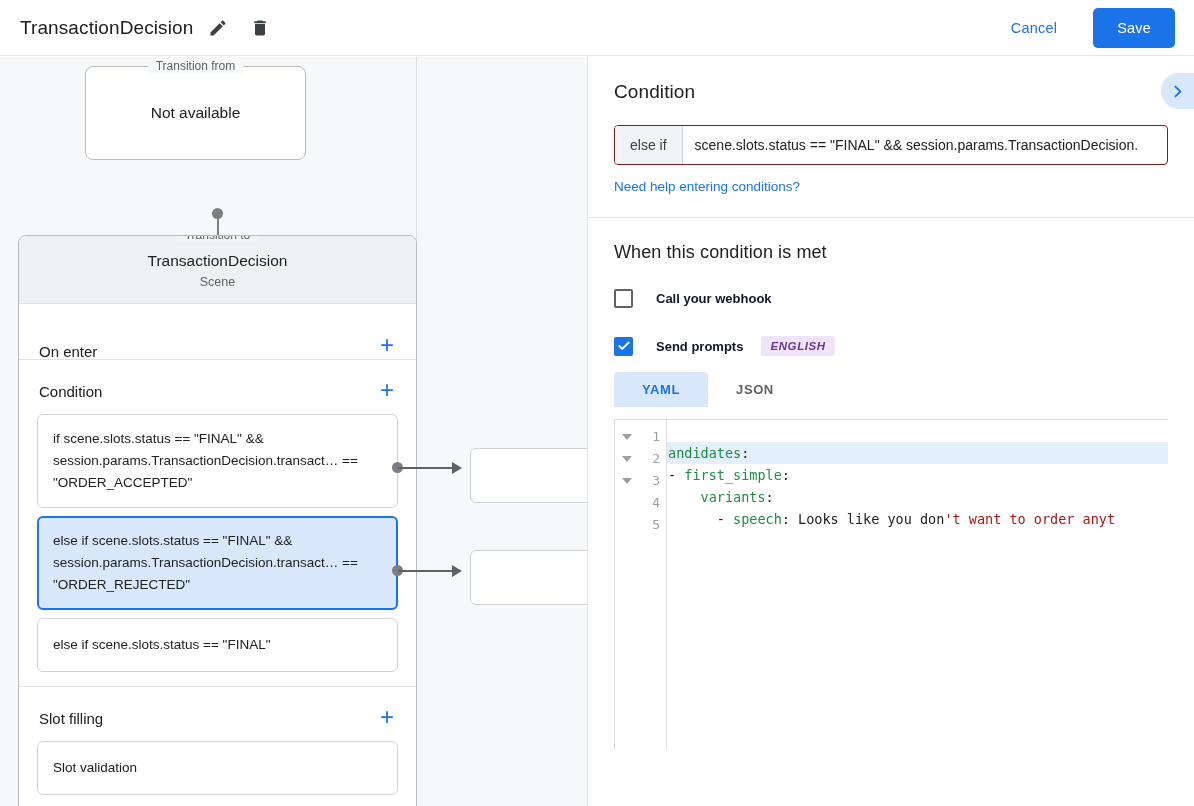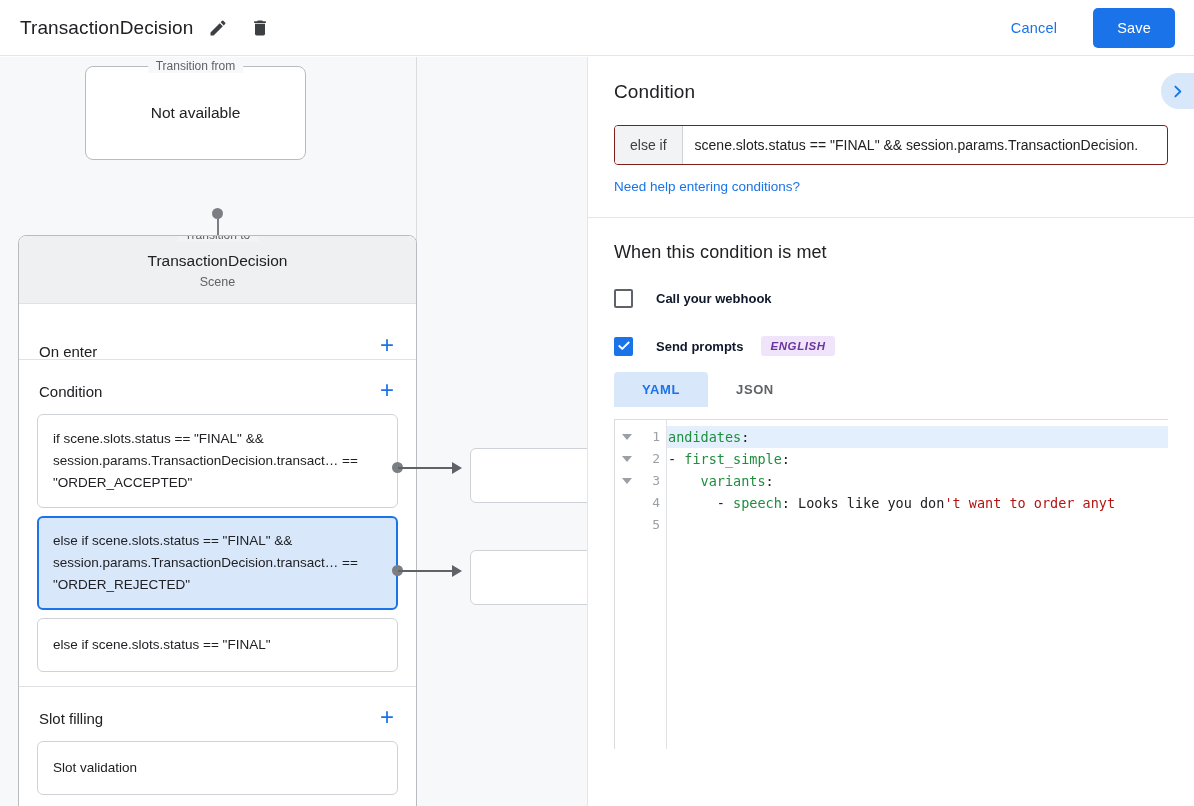--- a/index.html
+++ b/index.html
@@ -329,21 +329,21 @@
     border-top: 6px solid #9aa0a6;
     cursor: pointer;
   }
   .code {
     flex: 1;
     padding-top: 6px;
     overflow: hidden;
     white-space: pre;
   }
   .cline { height: 22px; padding-left: 1px; }
-  .cline.hl { background: #e3effc; }
+  .cline.hl { background: #e3effc; margin-top: 16px; }
   .tok-key { color: #1e8e3e; }
   .tok-plain { color: #202124; }
   .tok-str { color: #b31412; }
 </style>
 </head>
 <body>
 
 <div class="topbar">
   <div class="app-title">TransactionDecision</div>
 

